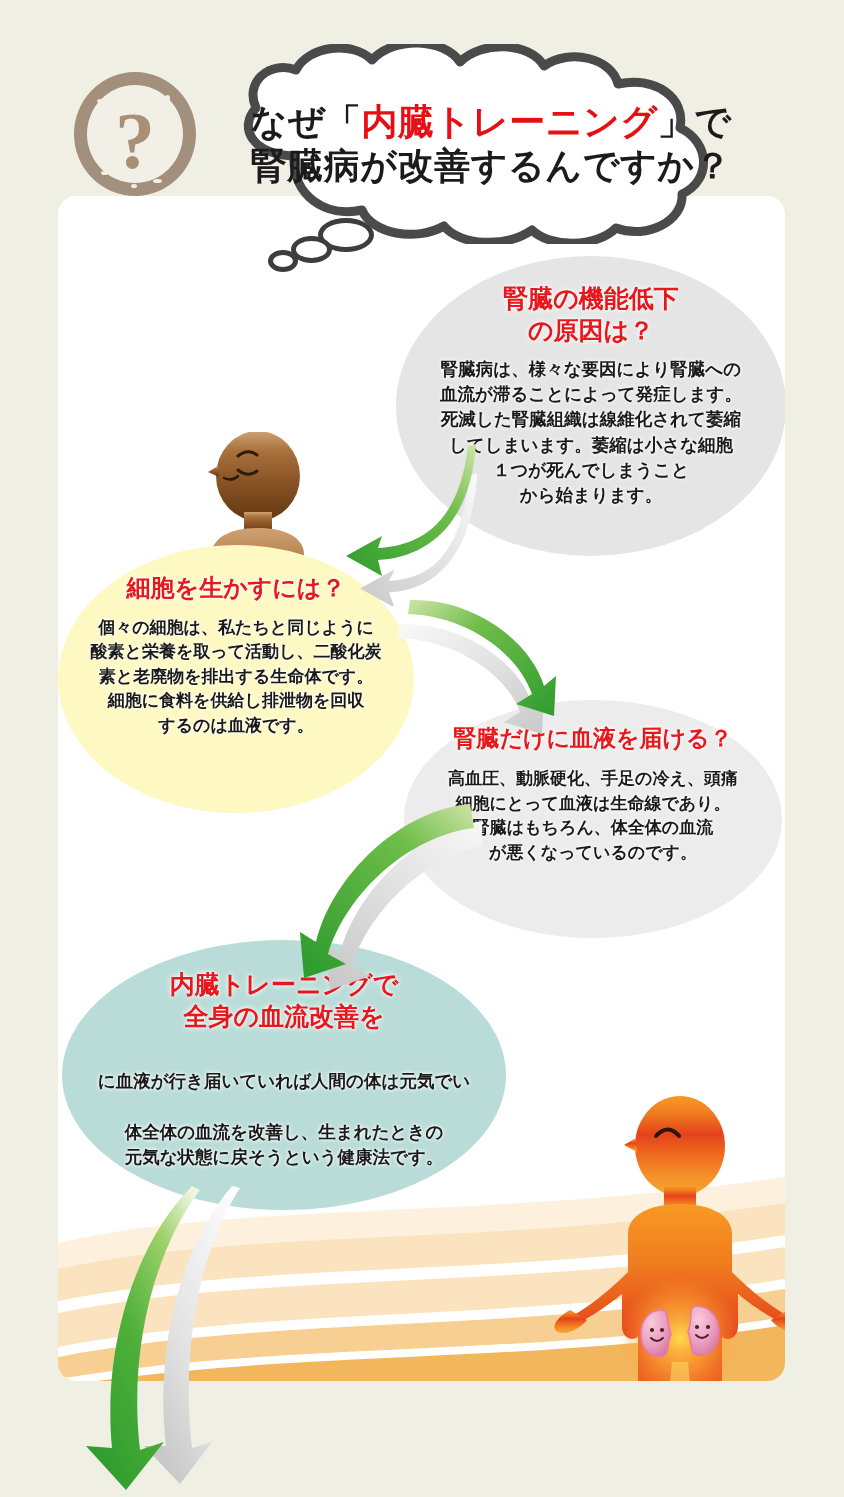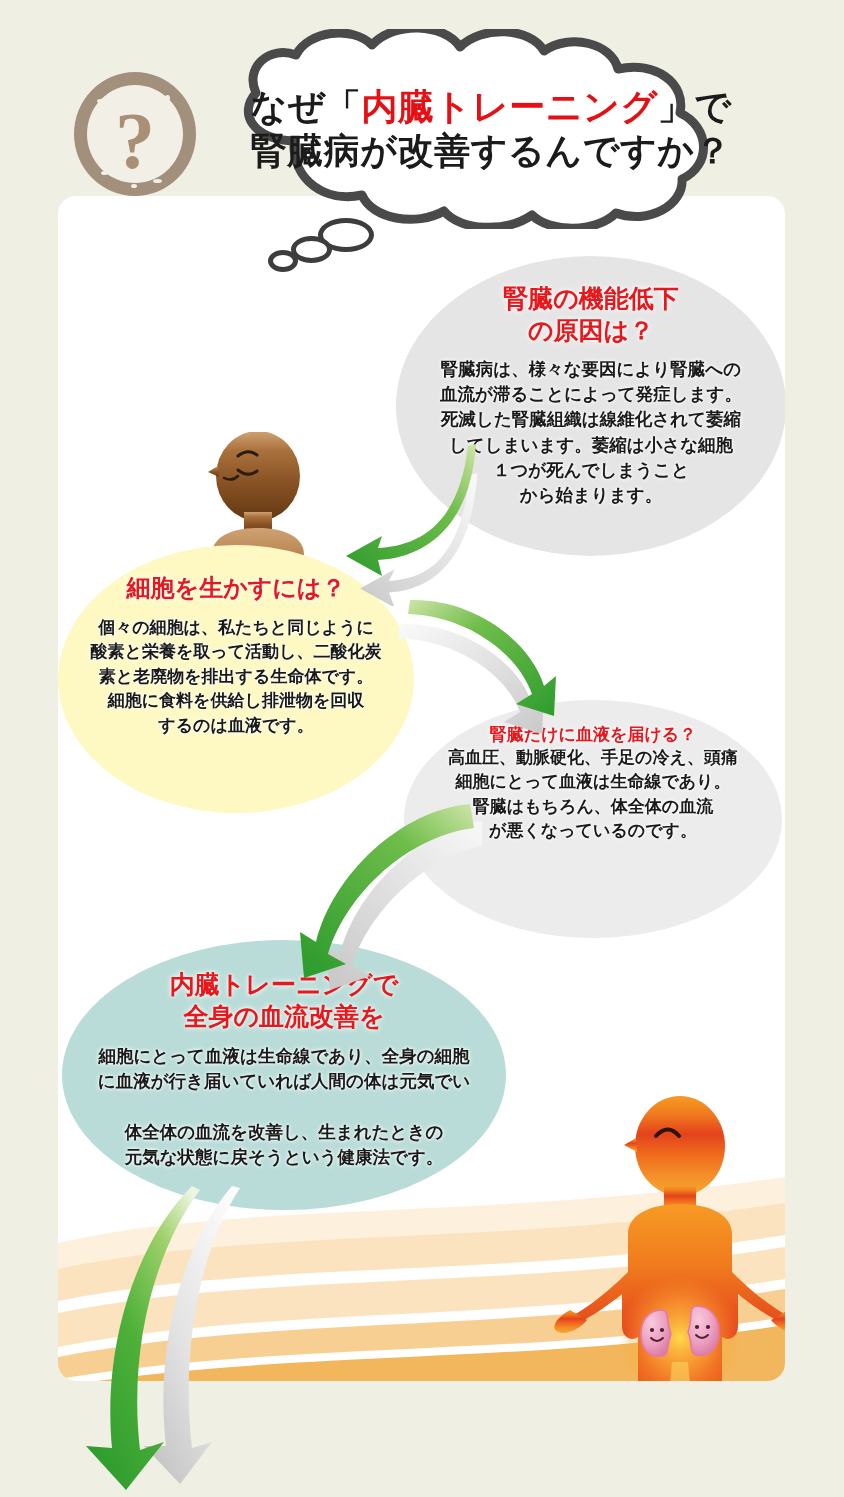--- a/index.html
+++ b/index.html
@@ -29,21 +29,21 @@
   }
   .qmark .speckle{position:absolute;background:#f2f0e6;border-radius:50%;}
   .qmark .glyph{
     position:absolute;left:0;top:-4px;width:96px;height:124px;
     line-height:120px;text-align:center;
     font-size:80px;font-weight:bold;color:#a98f76;
     font-family:"Liberation Serif","DejaVu Serif",serif;
   }
 
   
-  .cloud-wrap{position:absolute;left:186px;top:29px;width:610px;height:200px;z-index:8;}
+  .cloud-wrap{position:absolute;left:186px;top:44px;width:610px;height:200px;z-index:8;}
   .cloud-title{
     position:absolute;left:0;top:0;width:610px;height:200px;
     display:flex;flex-direction:column;align-items:center;justify-content:center;
     z-index:3;pointer-events:none;
   }
   .cloud-line{
     font-size:36px;font-weight:bold;color:#1b1b1b;letter-spacing:0.5px;
     line-height:1.22;white-space:nowrap;
   }
   .cloud-line .hl{color:#e50f14;}
@@ -78,22 +78,22 @@
     background:#fef9c3;padding:28px 26px 0 26px;z-index:3;
   }
   #bubble-cells .ttl{font-size:24px;}
   #bubble-cells .body{font-size:17px;margin-top:12px;}
 
   
   #bubble-blood{
     left:404px;top:700px;width:378px;height:238px;
     background:#ececec;padding:24px 24px 0 24px;z-index:3;
   }
-  #bubble-blood .ttl{font-size:17px;}
-  #bubble-blood .body{font-size:17px;margin-top:0;}
+  #bubble-blood .ttl{font-size:23px;}
+  #bubble-blood .body{font-size:17px;margin-top:14px;}
 
   
   #bubble-training{
     left:62px;top:940px;width:444px;height:270px;
     background:#b9dcd8;padding:28px 20px 0 20px;z-index:3;
   }
   #bubble-training .ttl{font-size:25px;}
   #bubble-training .body{font-size:17.5px;margin-top:12px;}
 
   
@@ -297,21 +297,21 @@
         <span>が悪くなっているのです。</span>
       </div>
     </div>
 
     <div class="bub" id="bubble-training" style="left:4px;top:744px;">
       <div class="ttl">
         <span>内臓トレーニングで</span><br>
         <span>全身の血流改善を</span>
       </div>
       <div class="body">
-        <span>細胞にとって血液は生命線であり、全身の細胞</span><br>
+        <br>
         <span>に血液が行き届いていれば人間の体は元気でい</span><br>
         <br>
         <span>体全体の血流を改善し、生まれたときの</span><br>
         <span>元気な状態に戻そうという健康法です。</span>
       </div>
     </div>
 
     <svg class="arrow" id="arrow-1" viewBox="0 0 220 170" style="left:204px;top:240px;">
       <defs>
         <linearGradient id="ag1" x1="1" y1="0" x2="0" y2="1">

